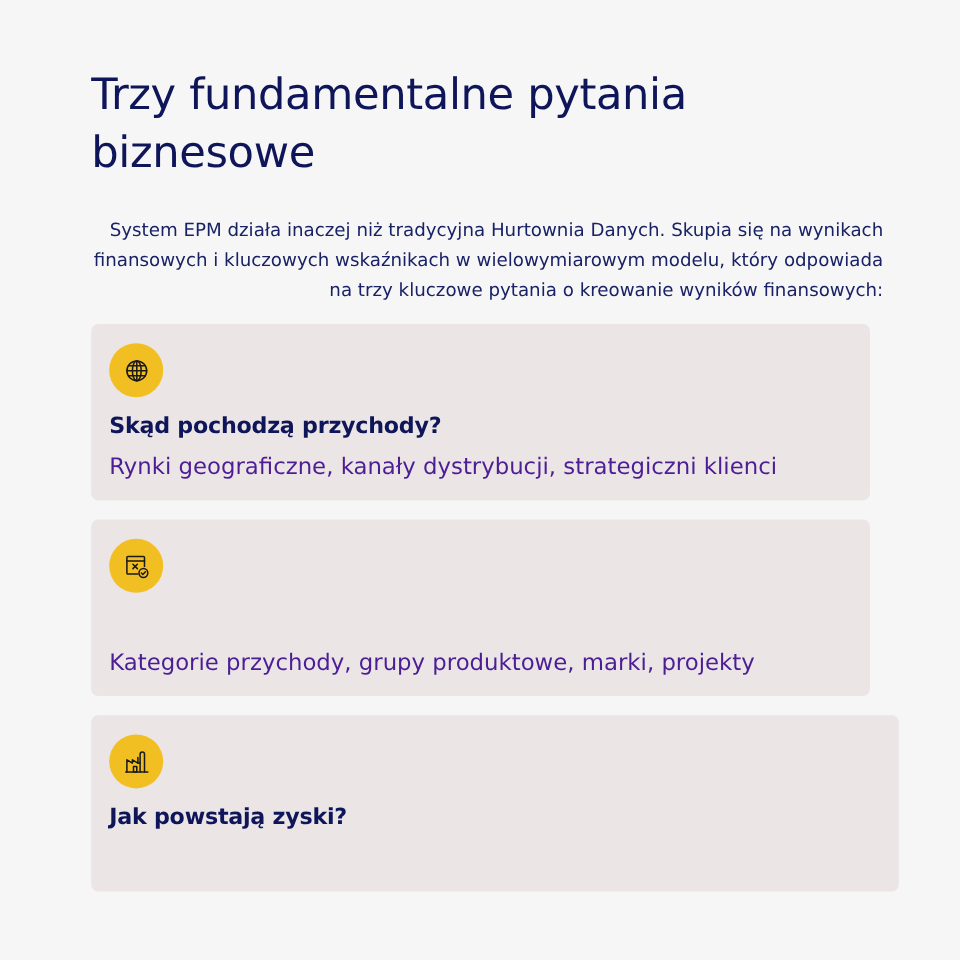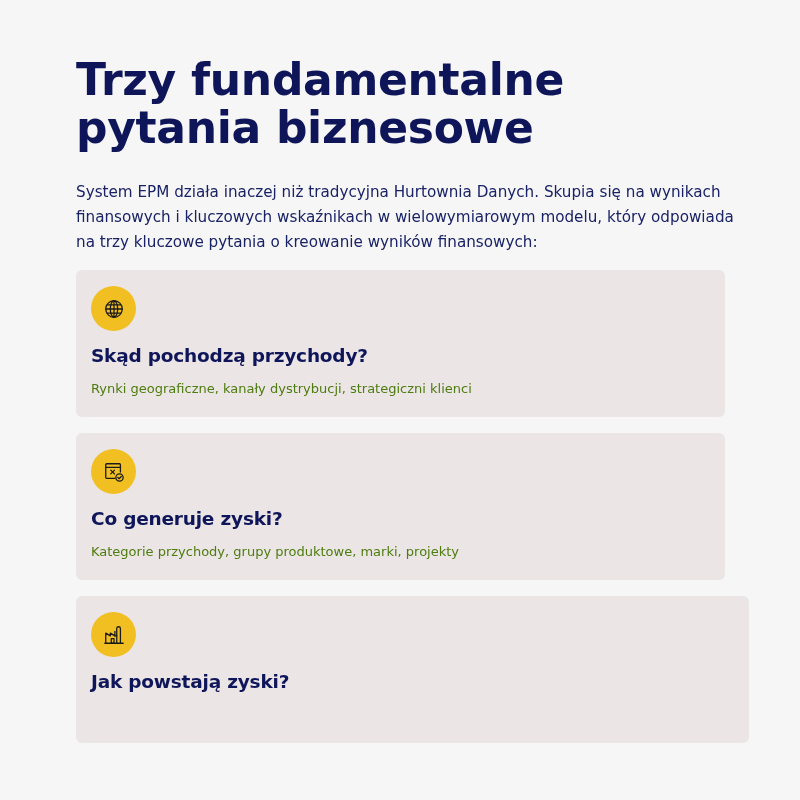--- a/index.html
+++ b/index.html
@@ -21,36 +21,37 @@
       top: 0;
       width: 649px;
     }
     .title {
       position: absolute;
       left: 0;
       top: 56px;
       width: 640px;
       margin: 0;
       font-family: "DejaVu Sans", sans-serif;
-      font-weight: bold;
-      font-size: 44px;
+      font-weight: normal;
+      font-size: 36px;
       line-height: 48px;
       letter-spacing: -0.3px;
       color: #0e1559;
     }
     .intro {
       position: absolute;
       left: 0;
       top: 180px;
       width: 660px;
       margin: 0;
       font-family: "DejaVu Sans", sans-serif;
       font-size: 15.2px;
       line-height: 25px;
       color: #1a2266;
+      text-align: right;
     }
     .card {
       position: absolute;
       left: 0;
       width: 649px;
       height: 147px;
       background: #ebe5e5;
       border-radius: 6px;
     }
     .card-icon {
@@ -80,23 +81,23 @@
       line-height: 28px;
       color: #0e1559;
       letter-spacing: -0.2px;
     }
     .card-desc {
       position: absolute;
       left: 15px;
       top: 108px;
       margin: 0;
       font-family: "DejaVu Sans", sans-serif;
-      font-size: 13px;
+      font-size: 19px;
       line-height: 22px;
-      color: #4d7c0f;
+      color: #4c1d95;
       white-space: nowrap;
     }
   </style>
 </head>
 <body>
 
 <div class="page">
 
   <h1 class="title">Trzy fundamentalne pytania biznesowe</h1>
 
@@ -121,21 +122,20 @@
     <div class="card-icon">
       <svg viewBox="0 0 24 24" fill="none" stroke="#1a1a1a" stroke-width="1.4" stroke-linecap="round" stroke-linejoin="round">
         <path d="M13 19H4a1 1 0 0 1-1-1V4a1 1 0 0 1 1-1h14a1 1 0 0 1 1 1v8"></path>
         <line x1="3" y1="7" x2="19" y2="7"></line>
         <line x1="8.5" y1="10" x2="12.5" y2="14"></line>
         <line x1="12.5" y1="10" x2="8.5" y2="14"></line>
         <circle cx="18" cy="18" r="4"></circle>
         <polyline points="16.2,18 17.5,19.3 19.9,16.9"></polyline>
       </svg>
     </div>
-    <h2 class="card-title">Co generuje zyski?</h2>
     <p class="card-desc">Kategorie przychody, grupy produktowe, marki, projekty</p>
   </div>
 
   <div class="card" style="top:596px;padding-left:24px;">
     <div class="card-icon">
       <svg viewBox="0 0 24 24" fill="none" stroke="#1a1a1a" stroke-width="1.4" stroke-linecap="round" stroke-linejoin="round">
         <line x1="2" y1="21" x2="22" y2="21"></line>
         <path d="M3 21V10l5 3V10l5 3V8"></path>
         <path d="M15 21V5a2 2 0 0 1 4 0v16"></path>
         <rect x="9" y="16" width="3" height="5"></rect>

